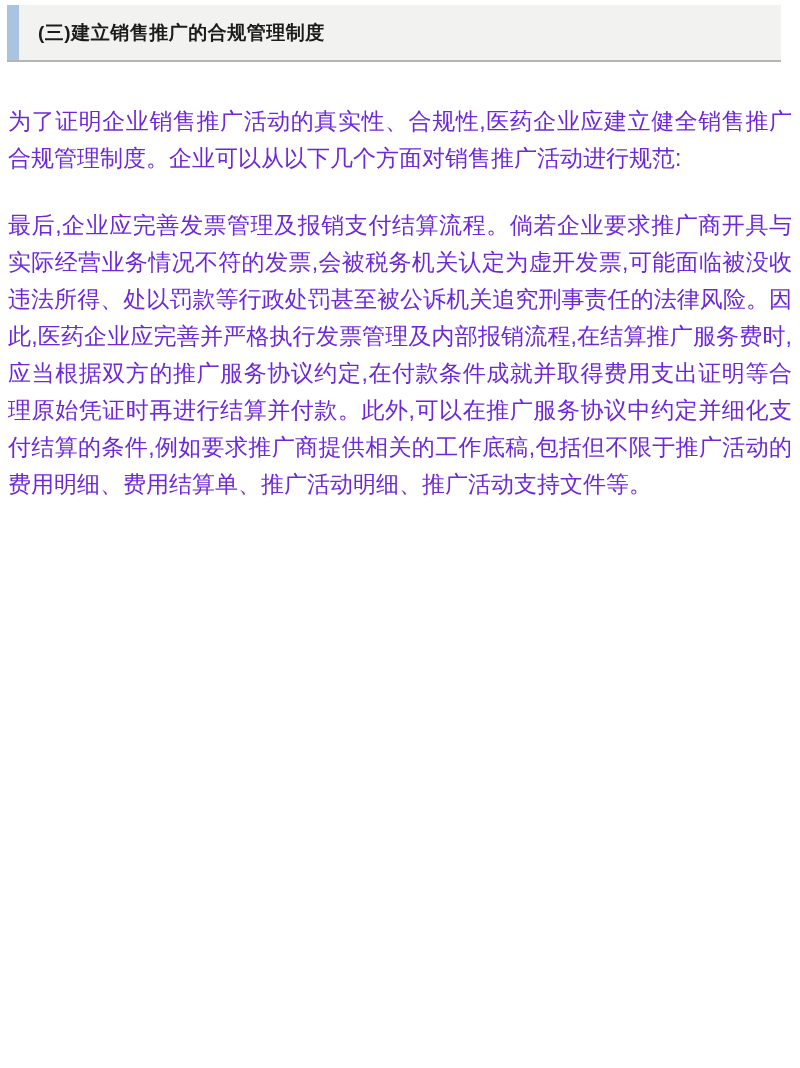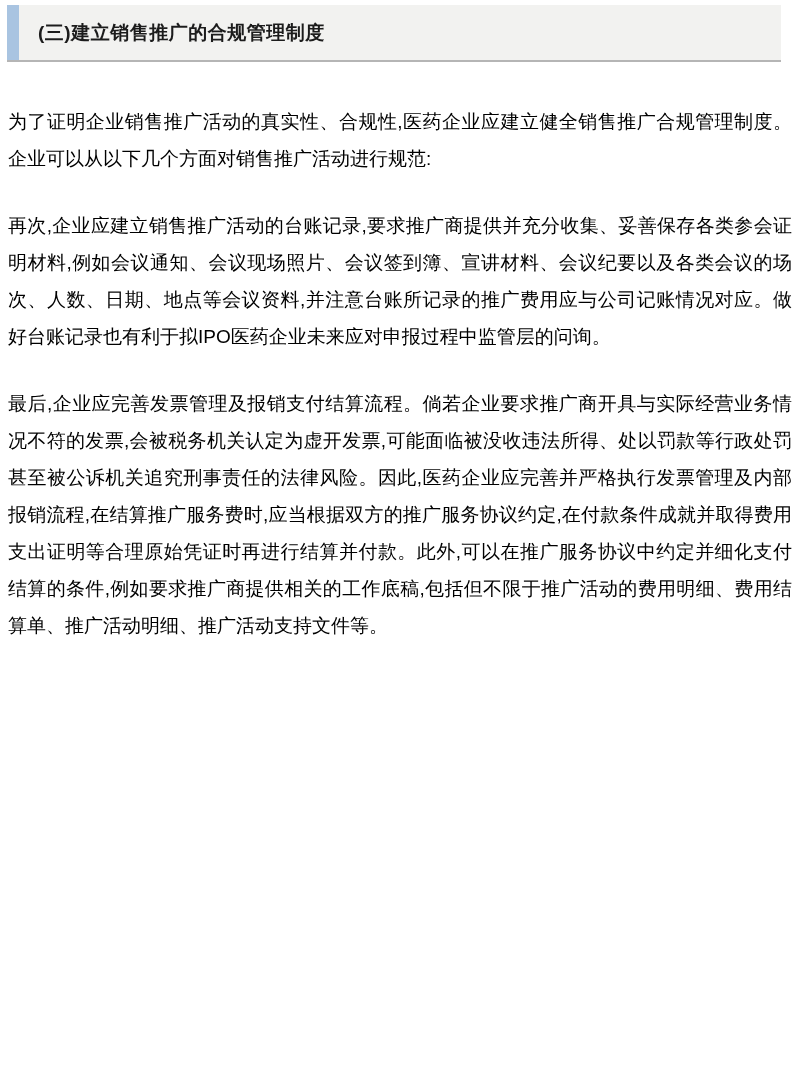--- a/index.html
+++ b/index.html
@@ -43,39 +43,38 @@
     font-weight: bold;
     color: #1c1c1c;
     letter-spacing: 0.5px;
     line-height: 1;
   }
   .content {
     margin: 41px 8px 0 8px;
   }
   .content p {
     margin: 0 0 30px 0;
-    font-size: 19px;
+    font-size: 23px;
     line-height: 37px;
-    color: #000000;
+    color: #6d28d9;
     text-align: justify;
     text-justify: inter-ideograph;
   }
   .content p:last-child {
     margin-bottom: 0;
   }
 </style>
 </head>
 <body>
 
 <div class="page">
 
   <div class="heading-box">
     <div class="accent-bar"></div>
     <h1 class="heading-text">(三)建立销售推广的合规管理制度</h1>
   </div>
 
   <main class="content">
     <p>为了证明企业销售推广活动的真实性、合规性,医药企业应建立健全销售推广合规管理制度。企业可以从以下几个方面对销售推广活动进行规范:</p>
-    <p>再次,企业应建立销售推广活动的台账记录,要求推广商提供并充分收集、妥善保存各类参会证明材料,例如会议通知、会议现场照片、会议签到簿、宣讲材料、会议纪要以及各类会议的场次、人数、日期、地点等会议资料,并注意台账所记录的推广费用应与公司记账情况对应。做好台账记录也有利于拟IPO医药企业未来应对申报过程中监管层的问询。</p>
     <p>最后,企业应完善发票管理及报销支付结算流程。倘若企业要求推广商开具与实际经营业务情况不符的发票,会被税务机关认定为虚开发票,可能面临被没收违法所得、处以罚款等行政处罚甚至被公诉机关追究刑事责任的法律风险。因此,医药企业应完善并严格执行发票管理及内部报销流程,在结算推广服务费时,应当根据双方的推广服务协议约定,在付款条件成就并取得费用支出证明等合理原始凭证时再进行结算并付款。此外,可以在推广服务协议中约定并细化支付结算的条件,例如要求推广商提供相关的工作底稿,包括但不限于推广活动的费用明细、费用结算单、推广活动明细、推广活动支持文件等。</p>
   </main>
 
 </div>
 
 </body></html>

